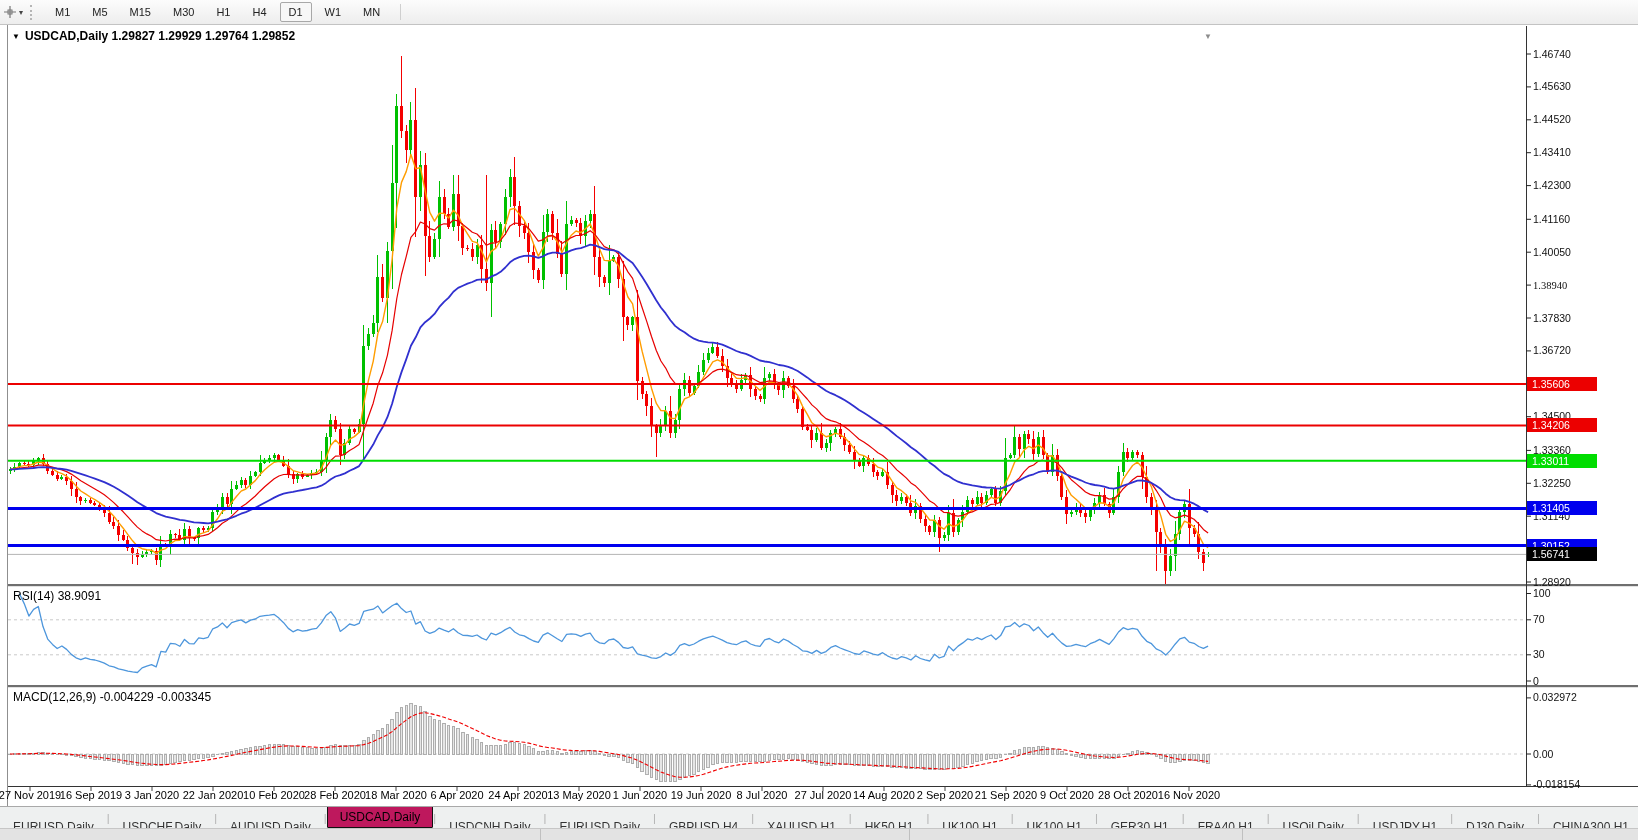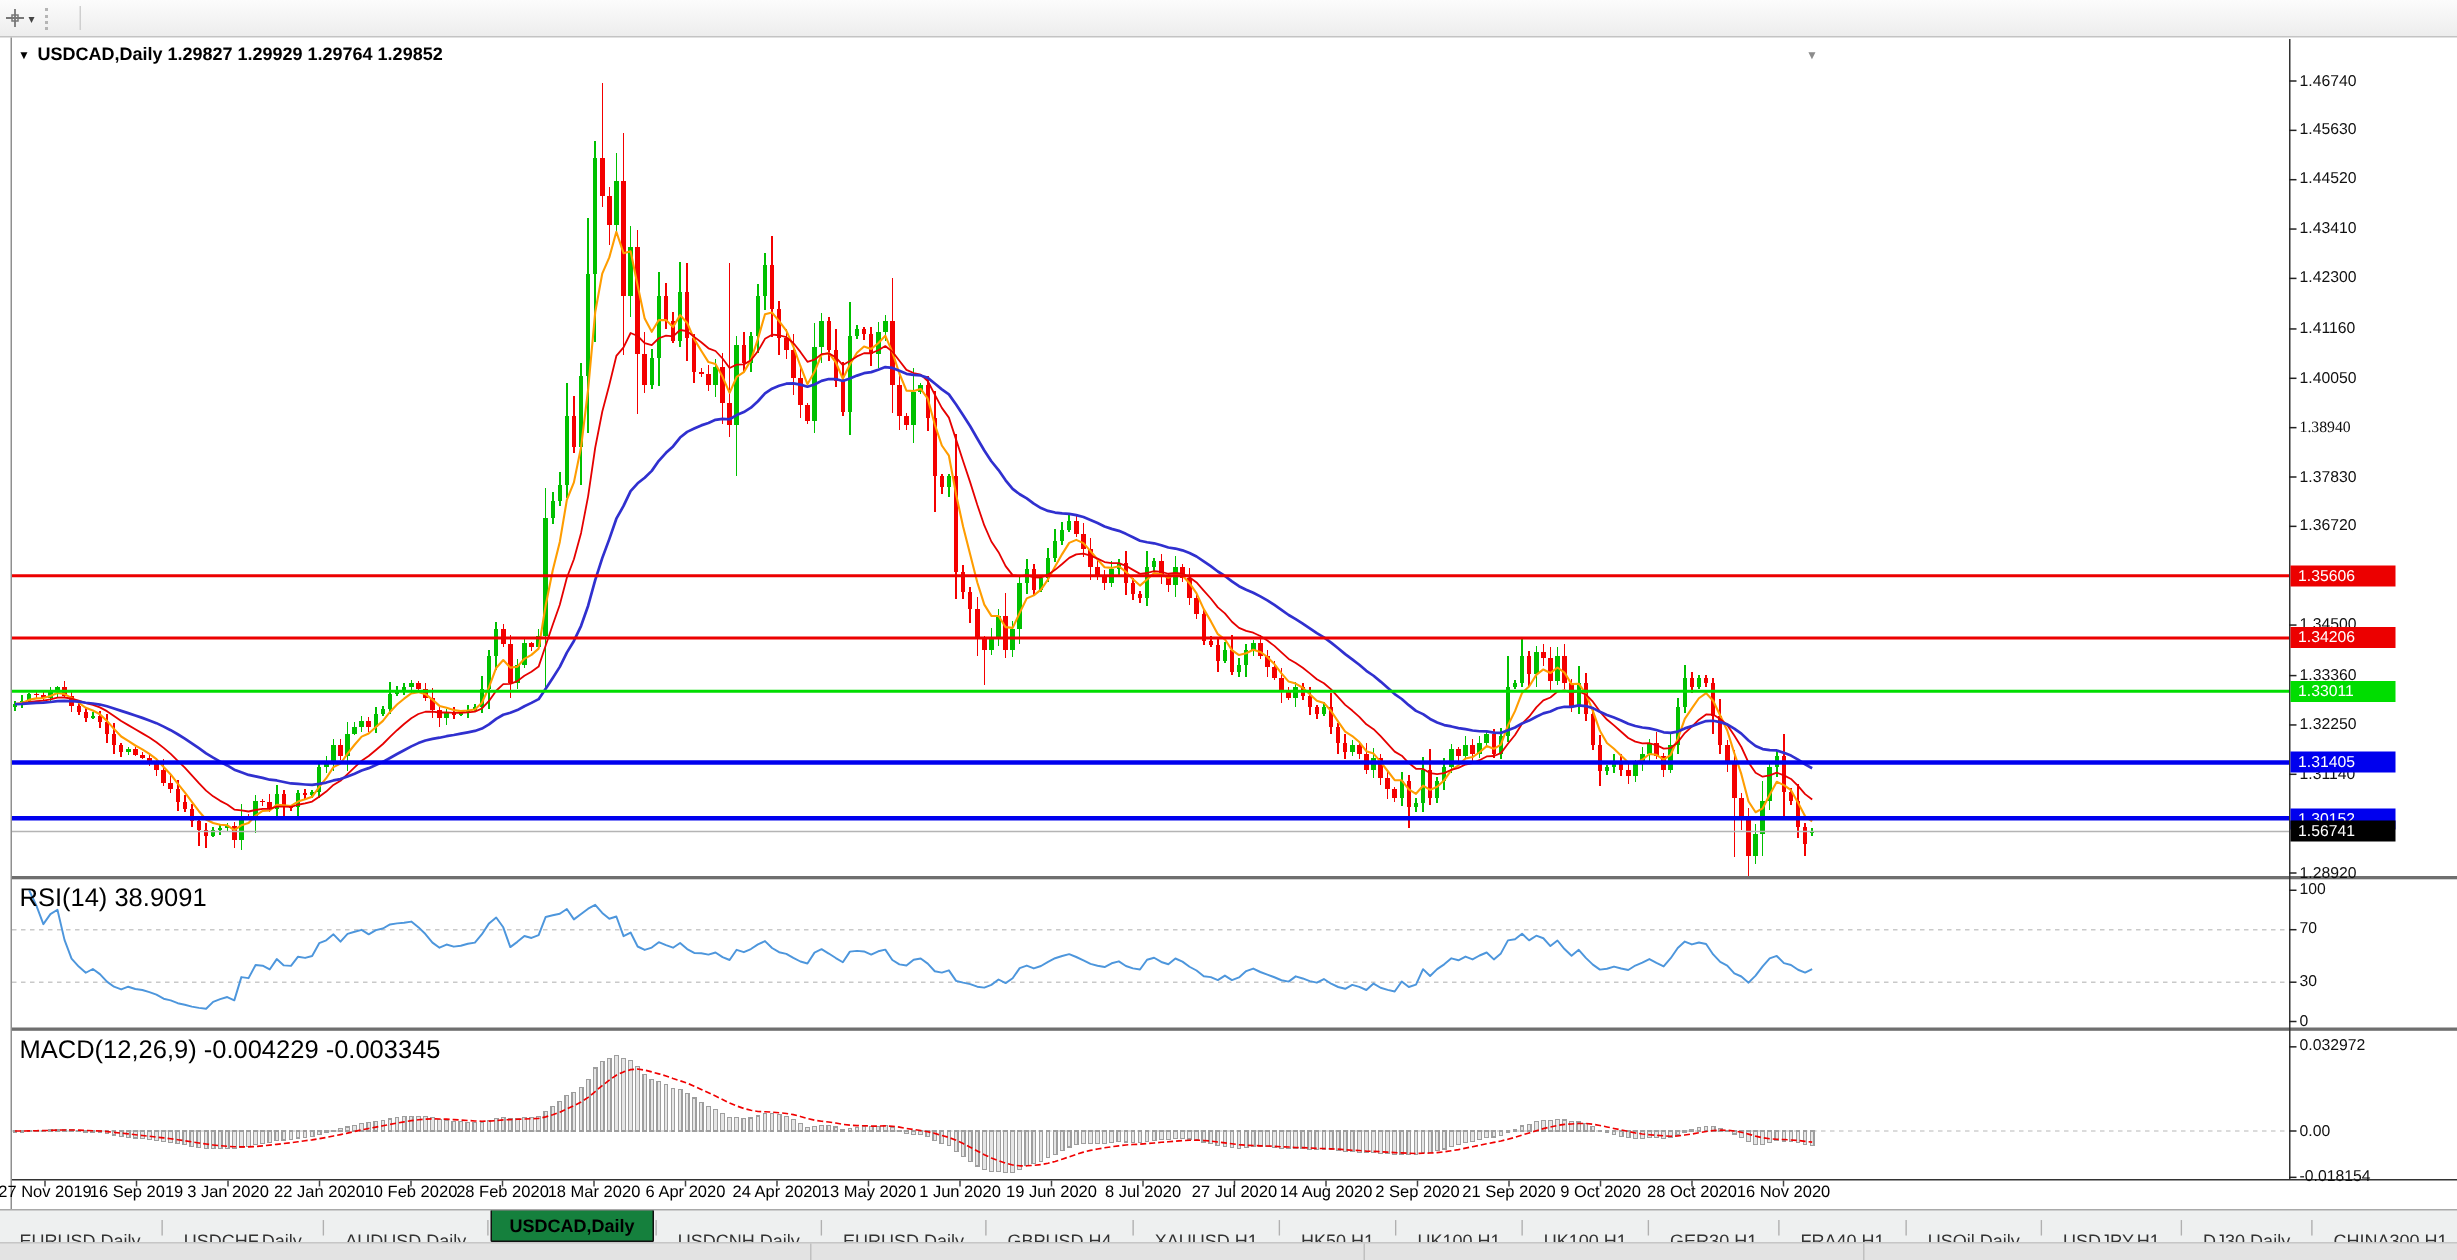--- a/index.html
+++ b/index.html
@@ -12,52 +12,63 @@
   .tool-icon{display:flex;align-items:center;margin-left:3px;color:#555}
   .tool-caret{font-size:8px;color:#444;margin-left:2px}
   .grip{width:3px;height:15px;border-left:2px dotted #b5b5b5;margin:0 9px 0 7px}
   .tf-btn{font-size:11px;color:#222;padding:3px 8px;margin:0 2px;border:1px solid transparent;
           border-radius:2px;cursor:default;line-height:12px}
   .tf-btn.active{background:#f7f7f7;border-color:#a8a8a8}
   .vsep{width:1px;height:16px;background:#cfcfcf;margin:0 9px}
   
   .chart-title{position:absolute;left:12px;top:29px;font-size:12px;font-weight:700;color:#000;white-space:nowrap}
   .win-menu{font-size:8px;margin-right:5px;position:relative;top:-1px}
-  .panel-label{position:absolute;left:13px;font-size:17px;color:#000;white-space:nowrap}
+  .panel-label{position:absolute;left:13px;font-size:12px;color:#000;white-space:nowrap}
   .shift-marker{position:absolute;left:1204px;top:32px;font-size:8px;color:#8c8c8c}
   
   .tick{position:absolute;left:1533px;height:13px;line-height:13px;font-size:10.5px;color:#101010;white-space:nowrap}
   .plabel{position:absolute;left:1527px;width:70px;height:14px;line-height:14px;font-size:10.5px;
           color:#fff;padding-left:5px;box-sizing:border-box;white-space:nowrap}
   .dlabel{position:absolute;top:789px;transform:translateX(-50%);font-size:11px;color:#000;white-space:nowrap}
   
   .tabbar{position:absolute;left:0;top:806px;width:1638px;height:22px;background:#eef0f0;
           border-top:1px solid #a9a9a9;display:flex;align-items:center;overflow:hidden;box-sizing:border-box}
   .tab{padding:21px 13px 2px;font-size:12px;color:#333;white-space:nowrap;cursor:default}
-  .tab.active{background:#15803d;border:1px solid #111;border-radius:1px;font-weight:700;color:#000;
+  .tab.active{background:#be185d;border:1px solid #111;border-radius:1px;font-weight:400;color:#000;
               padding:3px 12px 3px;margin-top:-2px}
   .tabsep{color:#b0b0b0;font-size:11px}
   
   .statusbar{position:absolute;left:0;top:828px;width:1638px;height:12px;background:#e3e3e3;
              border-top:1px solid #c6c6c6;display:flex;box-sizing:border-box}
   .scell{border-right:1px solid #c0c0c0;height:100%}
   svg#chart-svg{position:absolute;left:0;top:0}
 </style>
 </head>
 <body>
 
 <div class="toolbar">
   <div class="tool-icon">
     <svg width="14" height="14" viewBox="0 0 14 14">
       <path d="M7 1v12M1 7h12" stroke="#777" stroke-width="1.2" fill="none"></path>
       <rect x="5" y="5" width="4" height="4" fill="none" stroke="#777" stroke-width="1"></rect>
     </svg>
     <span class="tool-caret">▾</span>
   </div>
   <div class="grip"></div>
+  <div id="tf-buttons" style="display:flex;align-items:center">
+      <div class="tf-btn">M1</div>
+      <div class="tf-btn">M5</div>
+      <div class="tf-btn">M15</div>
+      <div class="tf-btn">M30</div>
+      <div class="tf-btn">H1</div>
+      <div class="tf-btn">H4</div>
+      <div class="tf-btn active">D1</div>
+      <div class="tf-btn">W1</div>
+      <div class="tf-btn">MN</div>
+    </div>
   <div class="vsep"></div>
 </div>
 
 <svg id="chart-svg" width="1638" height="840">
     <line x1="7.5" y1="25" x2="7.5" y2="806" stroke="#8f8f8f" stroke-width="1"></line>
     <rect x="8" y="584" width="1630" height="2.2" fill="#6f6f6f"></rect>
     <rect x="8" y="685" width="1630" height="2.2" fill="#6f6f6f"></rect>
     <line x1="8" y1="786.5" x2="1638" y2="786.5" stroke="#333" stroke-width="1"></line>
     <line x1="1526.5" y1="26" x2="1526.5" y2="786" stroke="#333" stroke-width="1"></line>
     <g shape-rendering="crispEdges">

